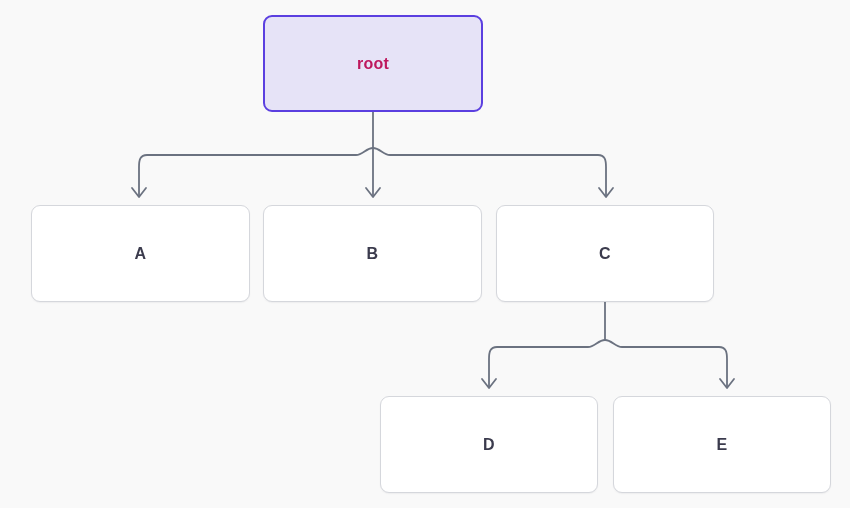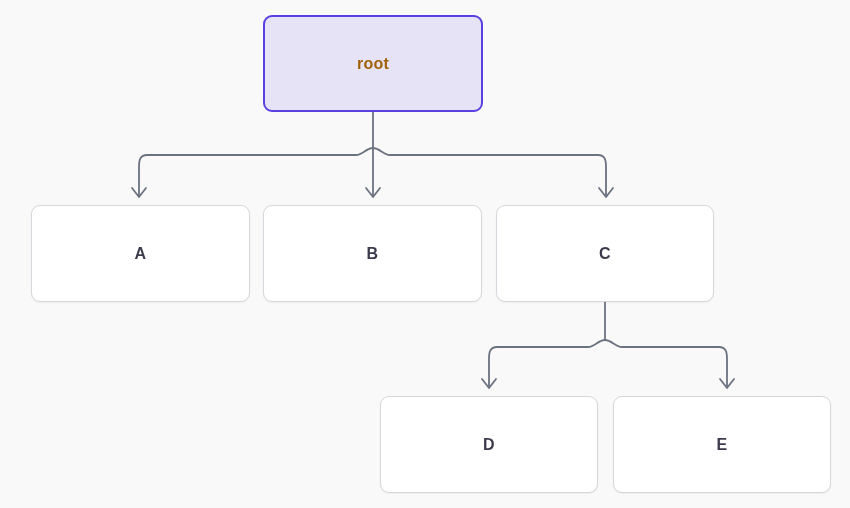--- a/index.html
+++ b/index.html
@@ -46,21 +46,21 @@
     line-height: 1;
     user-select: none;
   }
   .node.root {
     background: #e6e3f7;
     border: 2.2px solid #5b3fe0;
     border-radius: 9px;
     box-shadow: none;
   }
   .node.root .node-label {
-    color: #a16207;
+    color: #be185d;
   }
 </style>
 </head>
 <body>
 
 <div id="canvas">
 
   <svg id="edge-layer" width="850" height="508" viewBox="0 0 850 508" fill="none" xmlns="http://www.w3.org/2000/svg">
 
     <g stroke="#6b7280" stroke-width="1.8" fill="none" stroke-linecap="round" stroke-linejoin="round">

